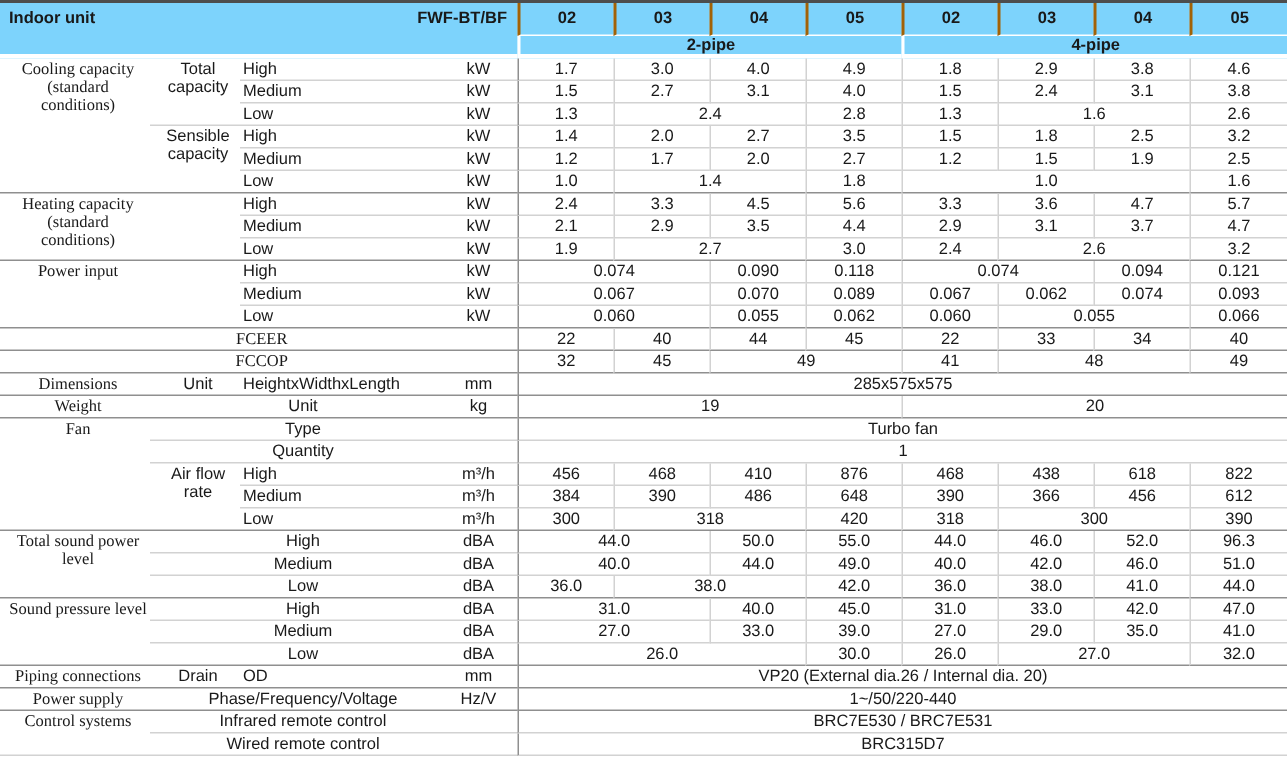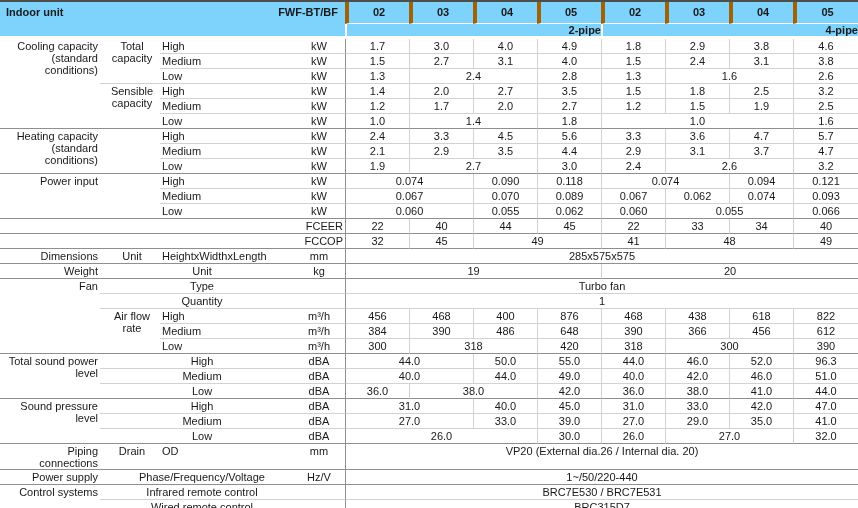--- a/index.html
+++ b/index.html
@@ -11,23 +11,23 @@
     table-layout:fixed;
     border-top:2px solid #4d4d4d;
     font-family:"Liberation Sans","DejaVu Sans",sans-serif;
     font-size:11px;
     color:#191919;
   }
   th,td { padding:0; vertical-align:top; border-bottom:1px solid #d2d2d2; overflow:hidden; white-space:normal; }
   thead th { background:#7dd3fc; font-weight:bold; }
   th.hl { text-align:left; padding:4px 0 0 6px; border-bottom:3px solid #ffffff; }
   th.hm { text-align:right; padding:4px 7px 0 0; border-bottom:3px solid #ffffff; }
-  th.hs { text-align:center; padding-top:4px; height:17px; border-left:4px solid #a16207; border-bottom:1px solid #ffffff; }
-  th.hp { text-align:right; height:12px; line-height:12px; border-left:2px solid #ffffff; border-bottom:3px solid #ffffff; }
-  td.a { text-align:right; padding:1px 2px 0 6px; line-height:12px; }
+  th.hs { text-align:center; padding-top:4px; height:17px; border-left:2px solid #a16207; border-bottom:1px solid #ffffff; }
+  th.hp { text-align:center; height:12px; line-height:12px; border-left:2px solid #ffffff; border-bottom:3px solid #ffffff; }
+  td.a { text-align:center; padding:1px 2px 0 6px; line-height:12px;font-family:Liberation Serif, serif; }
   td.b { text-align:center; padding:1px 2px 0 6px; line-height:12px; }
   td.c { text-align:left; padding:0 0 0 2px; line-height:14px; }
   td.u { text-align:center; padding:0 7px 0 0; line-height:14px; }
   td.v { text-align:center; line-height:14px; border-left:1px solid #d2d2d2; }
   td.v.vf { border-left:1px solid #8f8f8f; }
   td.db { border-bottom-color:#8f8f8f; }
 </style>
 </head>
 <body>
 
@@ -249,21 +249,21 @@
           <td class="b" colspan="2">Quantity</td>
           <td class="u"></td>
           <td class="v vf" colspan="8">1</td>
         </tr>
         <tr>
           <td class="b db" rowspan="3">Air flow rate</td>
           <td class="c">High</td>
           <td class="u">m³/h</td>
           <td class="v vf">456</td>
           <td class="v">468</td>
-          <td class="v">400</td>
+          <td class="v">410</td>
           <td class="v">876</td>
           <td class="v">468</td>
           <td class="v">438</td>
           <td class="v">618</td>
           <td class="v">822</td>
         </tr>
         <tr>
           <td class="c">Medium</td>
           <td class="u">m³/h</td>
           <td class="v vf">384</td>

